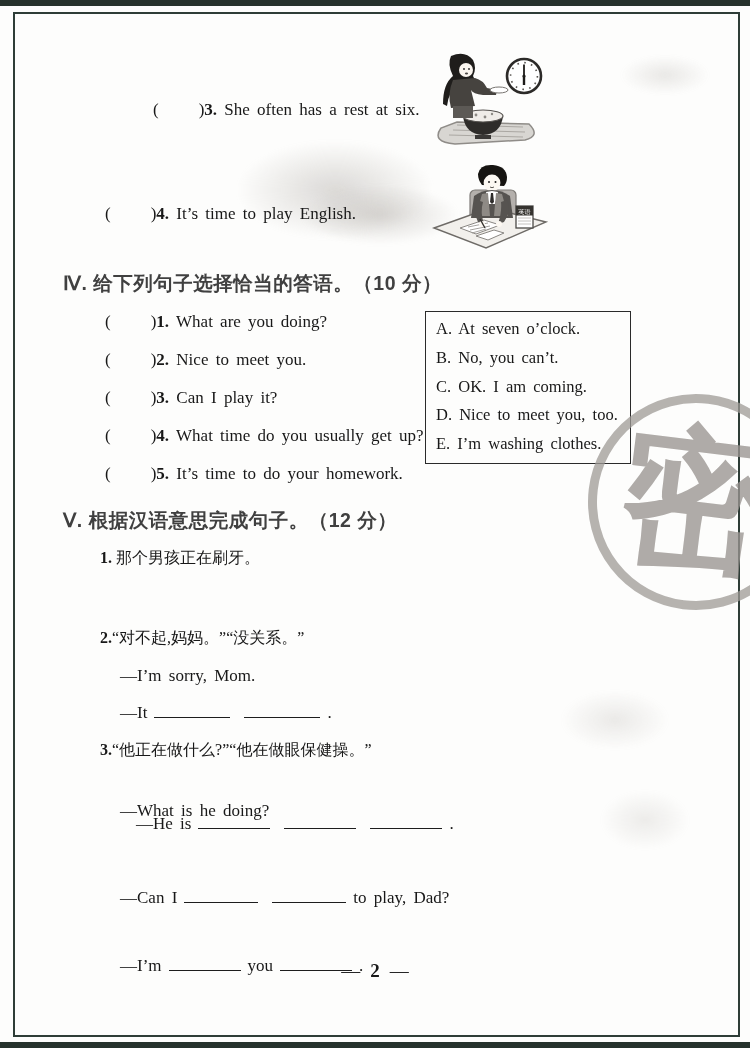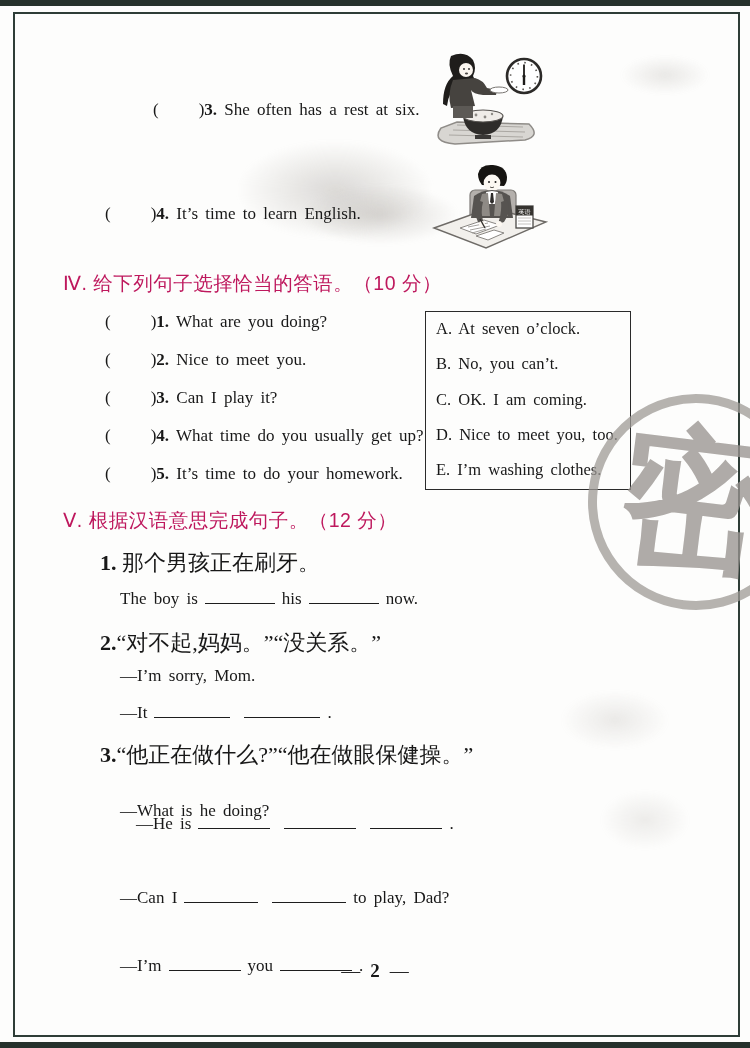--- a/index.html
+++ b/index.html
@@ -15,34 +15,34 @@
   .page-border {
     position:absolute; left:13px; top:12px; width:727px; height:1025px;
     border:2px solid #2e3d37;
   }
   .abs { position:absolute; }
 
   
   .en { font-family:"Liberation Serif", serif; font-size:17px; word-spacing:3px; white-space:nowrap; }
   .num-b { font-weight:bold; }
   .heading {
-    font-family:"Liberation Sans", sans-serif; font-weight:normal;
-    font-size:19.5px; color:#be185d; white-space:nowrap; letter-spacing:0.5px;
-  }
-  .cn-item { font-size:22px; font-family:"Liberation Serif", serif; white-space:nowrap; }
+    font-family:"Liberation Sans", sans-serif; font-weight:bold;
+    font-size:19.5px; color:#404040; white-space:nowrap; letter-spacing:0.5px;
+  }
+  .cn-item { font-size:16px; font-family:"Liberation Serif", serif; white-space:nowrap; }
   .cn-item .num-b { font-family:"Liberation Serif", serif; }
   .paren-gap { display:inline-block; width:40px; }
   .blank {
     display:inline-block; width:70px; border-bottom:1.6px solid #1d1d1d; margin:0 7px;
   }
   .choice-row { height:38px; display:flex; align-items:flex-start; }
 
   
   .answer-box {
-    position:absolute; left:425px; top:311px; width:206px; height:179px;
+    position:absolute; left:425px; top:311px; width:206px; height:153px;
     border:1.6px solid #2a2a2a; background:rgba(255,255,255,0.0);
     display:flex; flex-direction:column; justify-content:space-between;
     padding:7px 10px 9px 10px;
   }
   .answer-box .opt { font-size:16.5px; font-family:"Liberation Serif", serif; word-spacing:3px; white-space:nowrap; }
 
   
   .stamp {
     position:absolute; left:588px; top:394px; width:216px; height:216px;
     border:9px solid rgba(158,154,150,0.75); border-radius:50%;
@@ -112,21 +112,21 @@
         <circle cx="101" cy="26" r="13.4" fill="none" stroke="#55524e" stroke-width="1.6" stroke-dasharray="1.6 5.4"></circle>
         <line x1="101" y1="26" x2="101" y2="14.5" stroke="#1d1b19" stroke-width="1.8"></line>
         <line x1="101" y1="26" x2="101" y2="35" stroke="#1d1b19" stroke-width="2.4"></line>
         <circle cx="101" cy="26" r="1.6" fill="#1d1b19"></circle>
       </g>
     </svg>
   </div>
 
   <div class="abs en" style="left:105px;top:204px;">
     <span>(</span><span class="paren-gap"></span><span>)</span><span class="num-b">4.</span>
-    <span>It’s time to learn English.</span>
+    <span>It’s time to play English.</span>
   </div>
 
   <div class="abs" style="left:430px;top:164px;">
     <svg width="120" height="94" viewBox="0 0 120 94">
 
       <rect x="40" y="26" width="46" height="30" rx="5" fill="#b4b0ac" stroke="#7e7b77" stroke-width="1.2"></rect>
 
       <polygon points="4,64 60,44 116,58 56,84" fill="#f2f0ec" stroke="#6e6b67" stroke-width="1.4"></polygon>
 
       <polygon points="30,64 54,56 70,61 46,70" fill="#ffffff" stroke="#8a8783" stroke-width="1"></polygon>
@@ -184,23 +184,20 @@
     <div class="opt">C. OK. I am coming.</div>
     <div class="opt">D. Nice to meet you, too.</div>
     <div class="opt">E. I’m washing clothes.</div>
   </div>
 
   <div class="abs heading" style="left:63px;top:507px;">Ⅴ. 根据汉语意思完成句子。（12 分）</div>
 
   <div class="abs cn-item" style="left:100px;top:548px;">
     <span class="num-b">1.</span> <span>那个男孩正在刷牙。</span>
   </div>
-  <div class="abs en" style="left:120px;top:589px;">
-    <span>The boy is</span><span class="blank"></span><span>his</span><span class="blank"></span><span>now.</span>
-  </div>
 
   <div class="abs cn-item" style="left:100px;top:628px;">
     <span class="num-b">2.</span><span>“对不起,妈妈。”“没关系。”</span>
   </div>
   <div class="abs en" style="left:120px;top:666px;">
     <span>—I’m sorry, Mom.</span>
   </div>
   <div class="abs en" style="left:120px;top:703px;">
     <span>—It</span><span class="blank" style="width:76px"></span><span class="blank" style="width:76px"></span><span>.</span>
   </div>

